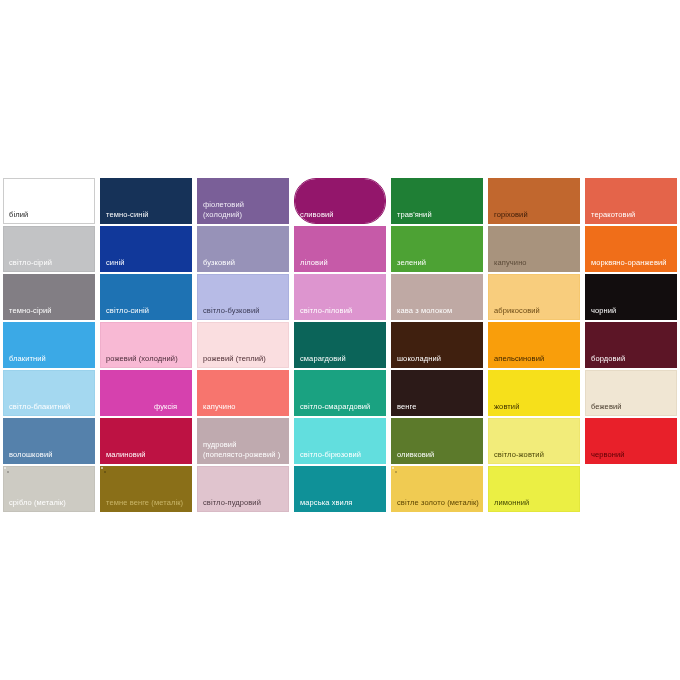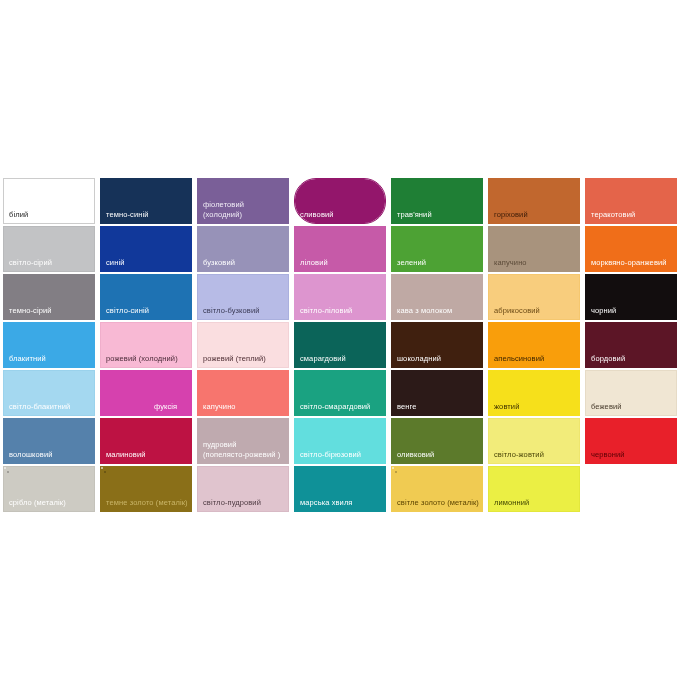--- a/index.html
+++ b/index.html
@@ -241,21 +241,21 @@
       <div class="swatch" style="border-color: rgb(232, 32, 42);">
         <div class="sw-fill" style="background: rgb(232, 32, 42);"></div>
         <div class="sw-label" style="color: rgb(90, 0, 4);">червоний</div>
       </div>
       <div class="swatch metallic" style="border-color: rgb(196, 194, 186);">
         <div class="sw-fill" style="background: radial-gradient(circle at 1px 1px, rgba(255, 255, 255, 0.55) 0.7px, rgba(255, 255, 255, 0) 1.2px), radial-gradient(circle at 4px 5px, rgba(0, 0, 0, 0.22) 0.7px, rgba(0, 0, 0, 0) 1.3px), linear-gradient(165deg, rgb(205, 203, 195) 0%, rgb(205, 203, 195) 100%);"></div>
         <div class="sw-label" style="color: rgb(255, 255, 255);">срібло (металік)</div>
       </div>
       <div class="swatch metallic" style="border-color: rgb(138, 111, 24);">
         <div class="sw-fill" style="background: radial-gradient(circle at 1px 1px, rgba(255, 255, 255, 0.55) 0.7px, rgba(255, 255, 255, 0) 1.2px), radial-gradient(circle at 4px 5px, rgba(0, 0, 0, 0.22) 0.7px, rgba(0, 0, 0, 0) 1.3px), linear-gradient(165deg, rgb(138, 111, 24) 0%, rgb(138, 111, 24) 100%);"></div>
-        <div class="sw-label" style="color: rgb(201, 181, 104);">темне золото (металік)</div>
+        <div class="sw-label" style="color: rgb(201, 181, 104);">темне венге (металік)</div>
       </div>
       <div class="swatch" style="border-color: rgb(216, 186, 197);">
         <div class="sw-fill" style="background: rgb(224, 196, 206);"></div>
         <div class="sw-label" style="color: rgb(78, 58, 66);">світло-пудровий</div>
       </div>
       <div class="swatch" style="border-color: rgb(15, 145, 152);">
         <div class="sw-fill" style="background: rgb(15, 145, 152);"></div>
         <div class="sw-label" style="color: rgb(255, 255, 255);">марська хвиля</div>
       </div>
       <div class="swatch metallic" style="border-color: rgb(240, 203, 82);">

